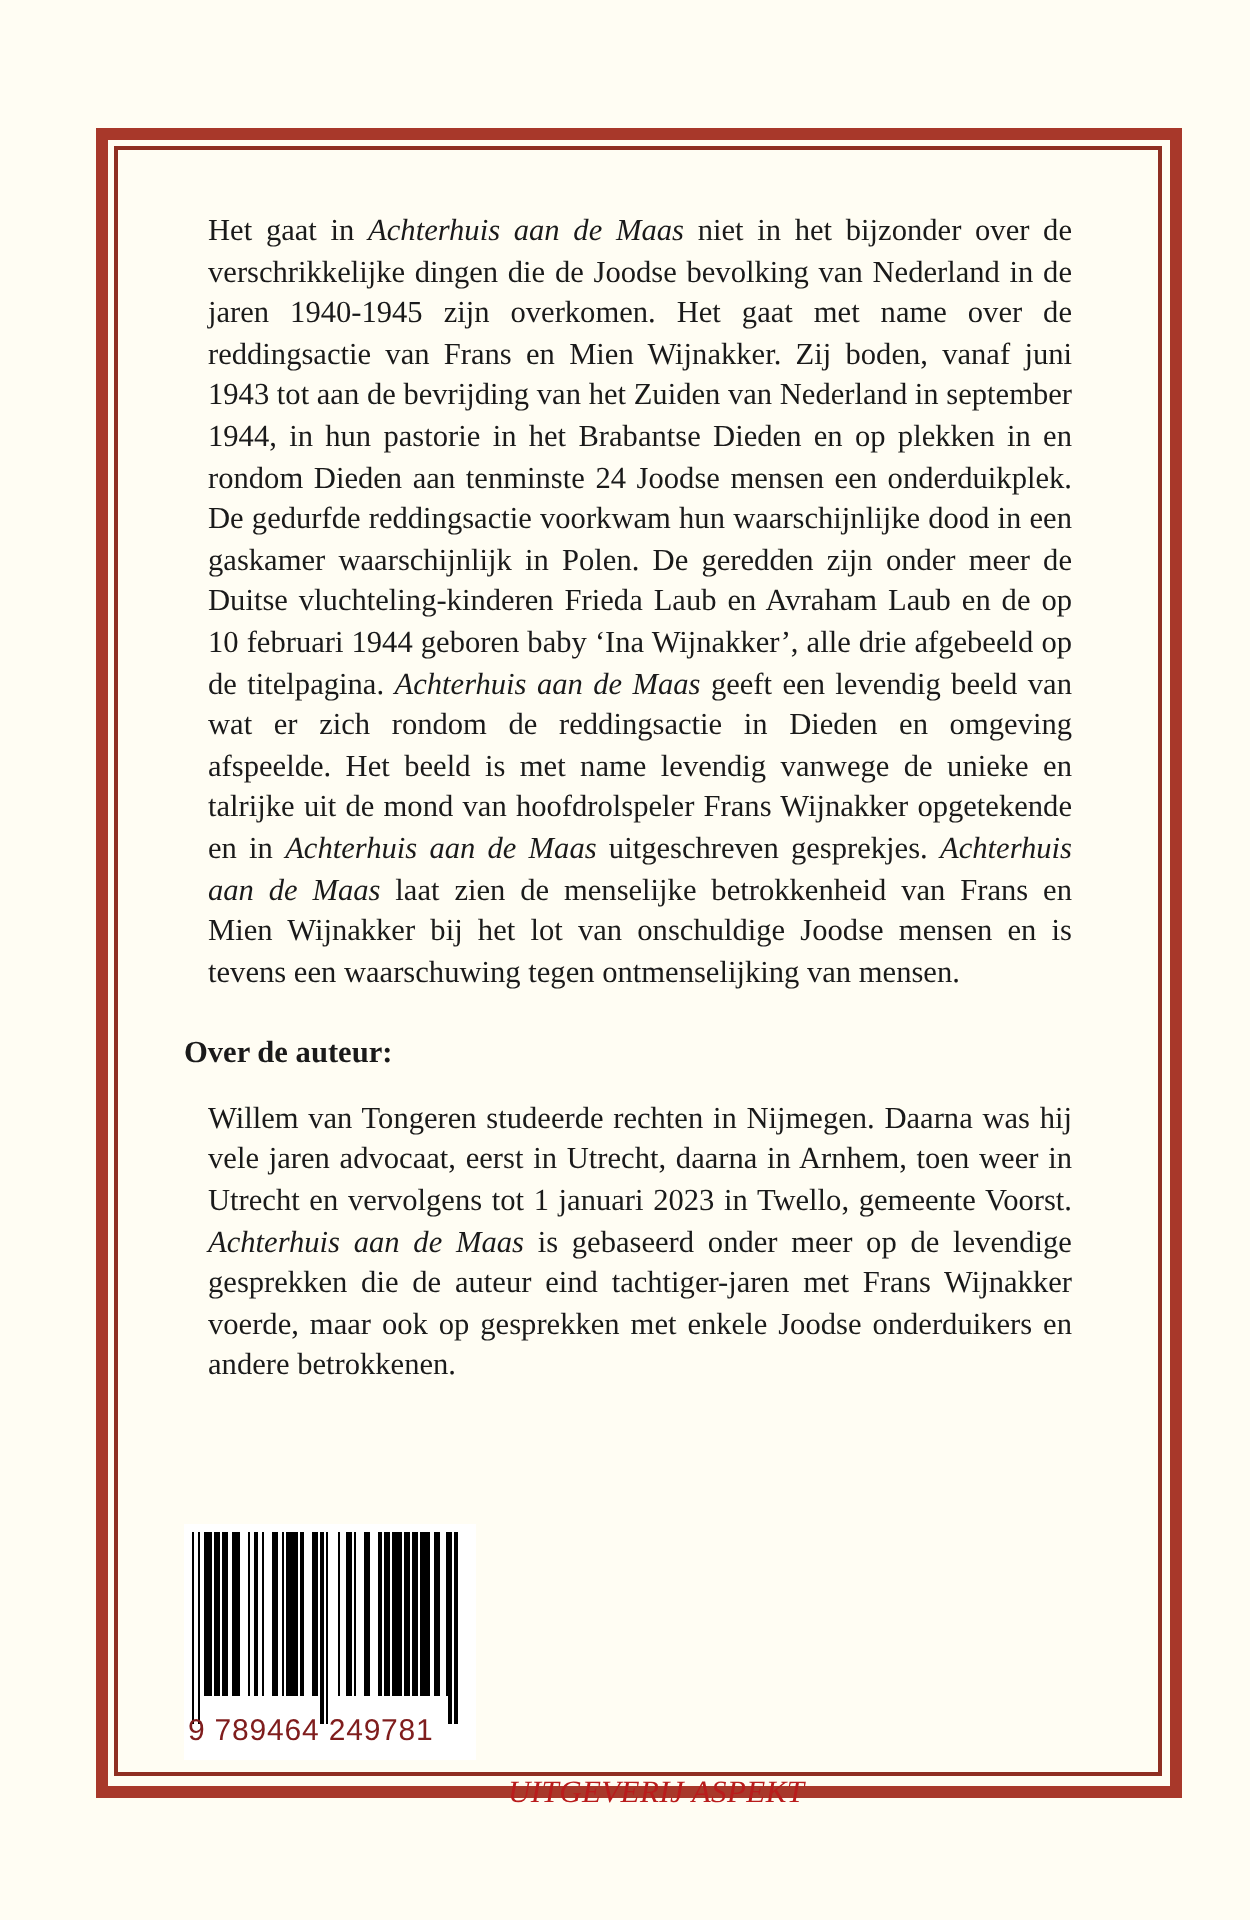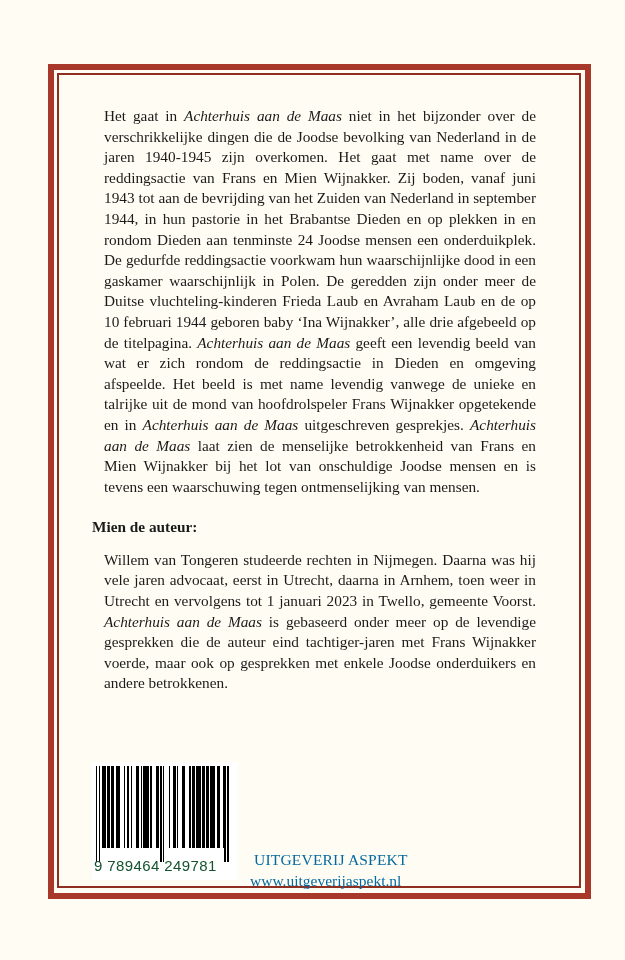--- a/index.html
+++ b/index.html
@@ -77,30 +77,31 @@
     .bar.long { height: 96px; }
     .gap { flex: none; }
     .isbn-text {
       position: absolute;
       left: 2px;
       top: 95px;
       width: 144px;
       font-family: "Liberation Sans", "DejaVu Sans", sans-serif;
       font-size: 15px;
       letter-spacing: 0.4px;
-      color: #14532d;
+      color: #7f1d1d;
       white-space: pre;
       line-height: 18px;
     }
     .publisher {
       position: absolute;
       left: 250px;
-      top: 850px;
-      color: #0369a1;
+      top: 887px;
+      color: #b91c1c;
       font-family: "Liberation Serif", "DejaVu Serif", serif;
+      font-style: italic;
     }
     .publisher-name {
       font-size: 15.5px;
       line-height: 20px;
       letter-spacing: 0.2px;
       margin-left: 4px;
     }
     .publisher-url {
       font-size: 15.5px;
       line-height: 22px;
@@ -110,21 +111,21 @@
 <body>
 
 <div class="outer-frame"></div>
 <div class="inner-frame"></div>
 
 <div class="content">
   <p class="para" id="blurb">
     <span>Het gaat in </span><i>Achterhuis aan de Maas</i><span> niet in het bijzonder over de verschrikkelijke dingen die de Joodse bevolking van Nederland in de jaren 1940-1945 zijn overkomen. Het gaat met name over de reddingsactie van Frans en Mien Wijnakker. Zij boden, vanaf juni 1943 tot aan de bevrijding van het Zuiden van Nederland in september 1944, in hun pastorie in het Brabantse Dieden en op plekken in en rondom Dieden aan tenminste 24 Joodse mensen een onderduikplek. De gedurfde reddingsactie voorkwam hun waarschijnlijke dood in een gaskamer waarschijnlijk in Polen. De geredden zijn onder meer de Duitse vluchteling-kinderen Frieda Laub en Avraham Laub en de op 10 februari 1944 geboren baby ‘Ina Wijnakker’, alle drie afgebeeld op de titelpagina. </span><i>Achterhuis aan de Maas</i><span> geeft een levendig beeld van wat er zich rondom de reddingsactie in Dieden en omgeving afspeelde. Het beeld is met name levendig vanwege de unieke en talrijke uit de mond van hoofdrolspeler Frans Wijnakker opgetekende en in </span><i>Achterhuis aan de Maas</i><span> uitgeschreven gesprekjes. </span><i>Achterhuis aan de Maas</i><span> laat zien de menselijke betrokkenheid van Frans en Mien Wijnakker bij het lot van onschuldige Joodse mensen en is tevens een waarschuwing tegen ontmenselijking van mensen.</span>
   </p>
 
-  <p class="heading">Mien de auteur:</p>
+  <p class="heading">Over de auteur:</p>
   <p class="para">
     <span>Willem van Tongeren studeerde rechten in Nijmegen. Daarna was hij vele jaren advocaat, eerst in Utrecht, daarna in Arnhem, toen weer in Utrecht en vervolgens tot 1 januari 2023 in Twello, gemeente Voorst. </span><i>Achterhuis aan de Maas</i><span> is gebaseerd onder meer op de levendige gesprekken die de auteur eind tachtiger-jaren met Frans Wijnakker voerde, maar ook op gesprekken met enkele Joodse onderduikers en andere betrokkenen.</span>
   </p>
 </div>
 
 <div class="barcode">
   <div class="bars" id="bars">
       <div class="bar long" style="width: 1.4px;"></div>
       <div class="gap" style="width: 1.4px;"></div>
       <div class="bar long" style="width: 1.4px;"></div>
@@ -183,14 +184,13 @@
       <div class="bar" style="width: 1.4px;"></div>
       <div class="bar long" style="width: 1.4px;"></div>
       <div class="gap" style="width: 1.4px;"></div>
       <div class="bar long" style="width: 1.4px;"></div>
     </div>
   <div class="isbn-text"><span>9 789464 249781</span></div>
 </div>
 
 <div class="publisher">
   <div class="publisher-name">UITGEVERIJ ASPEKT</div>
-  <div class="publisher-url">www.uitgeverijaspekt.nl</div>
 </div>
 
 </body></html>

